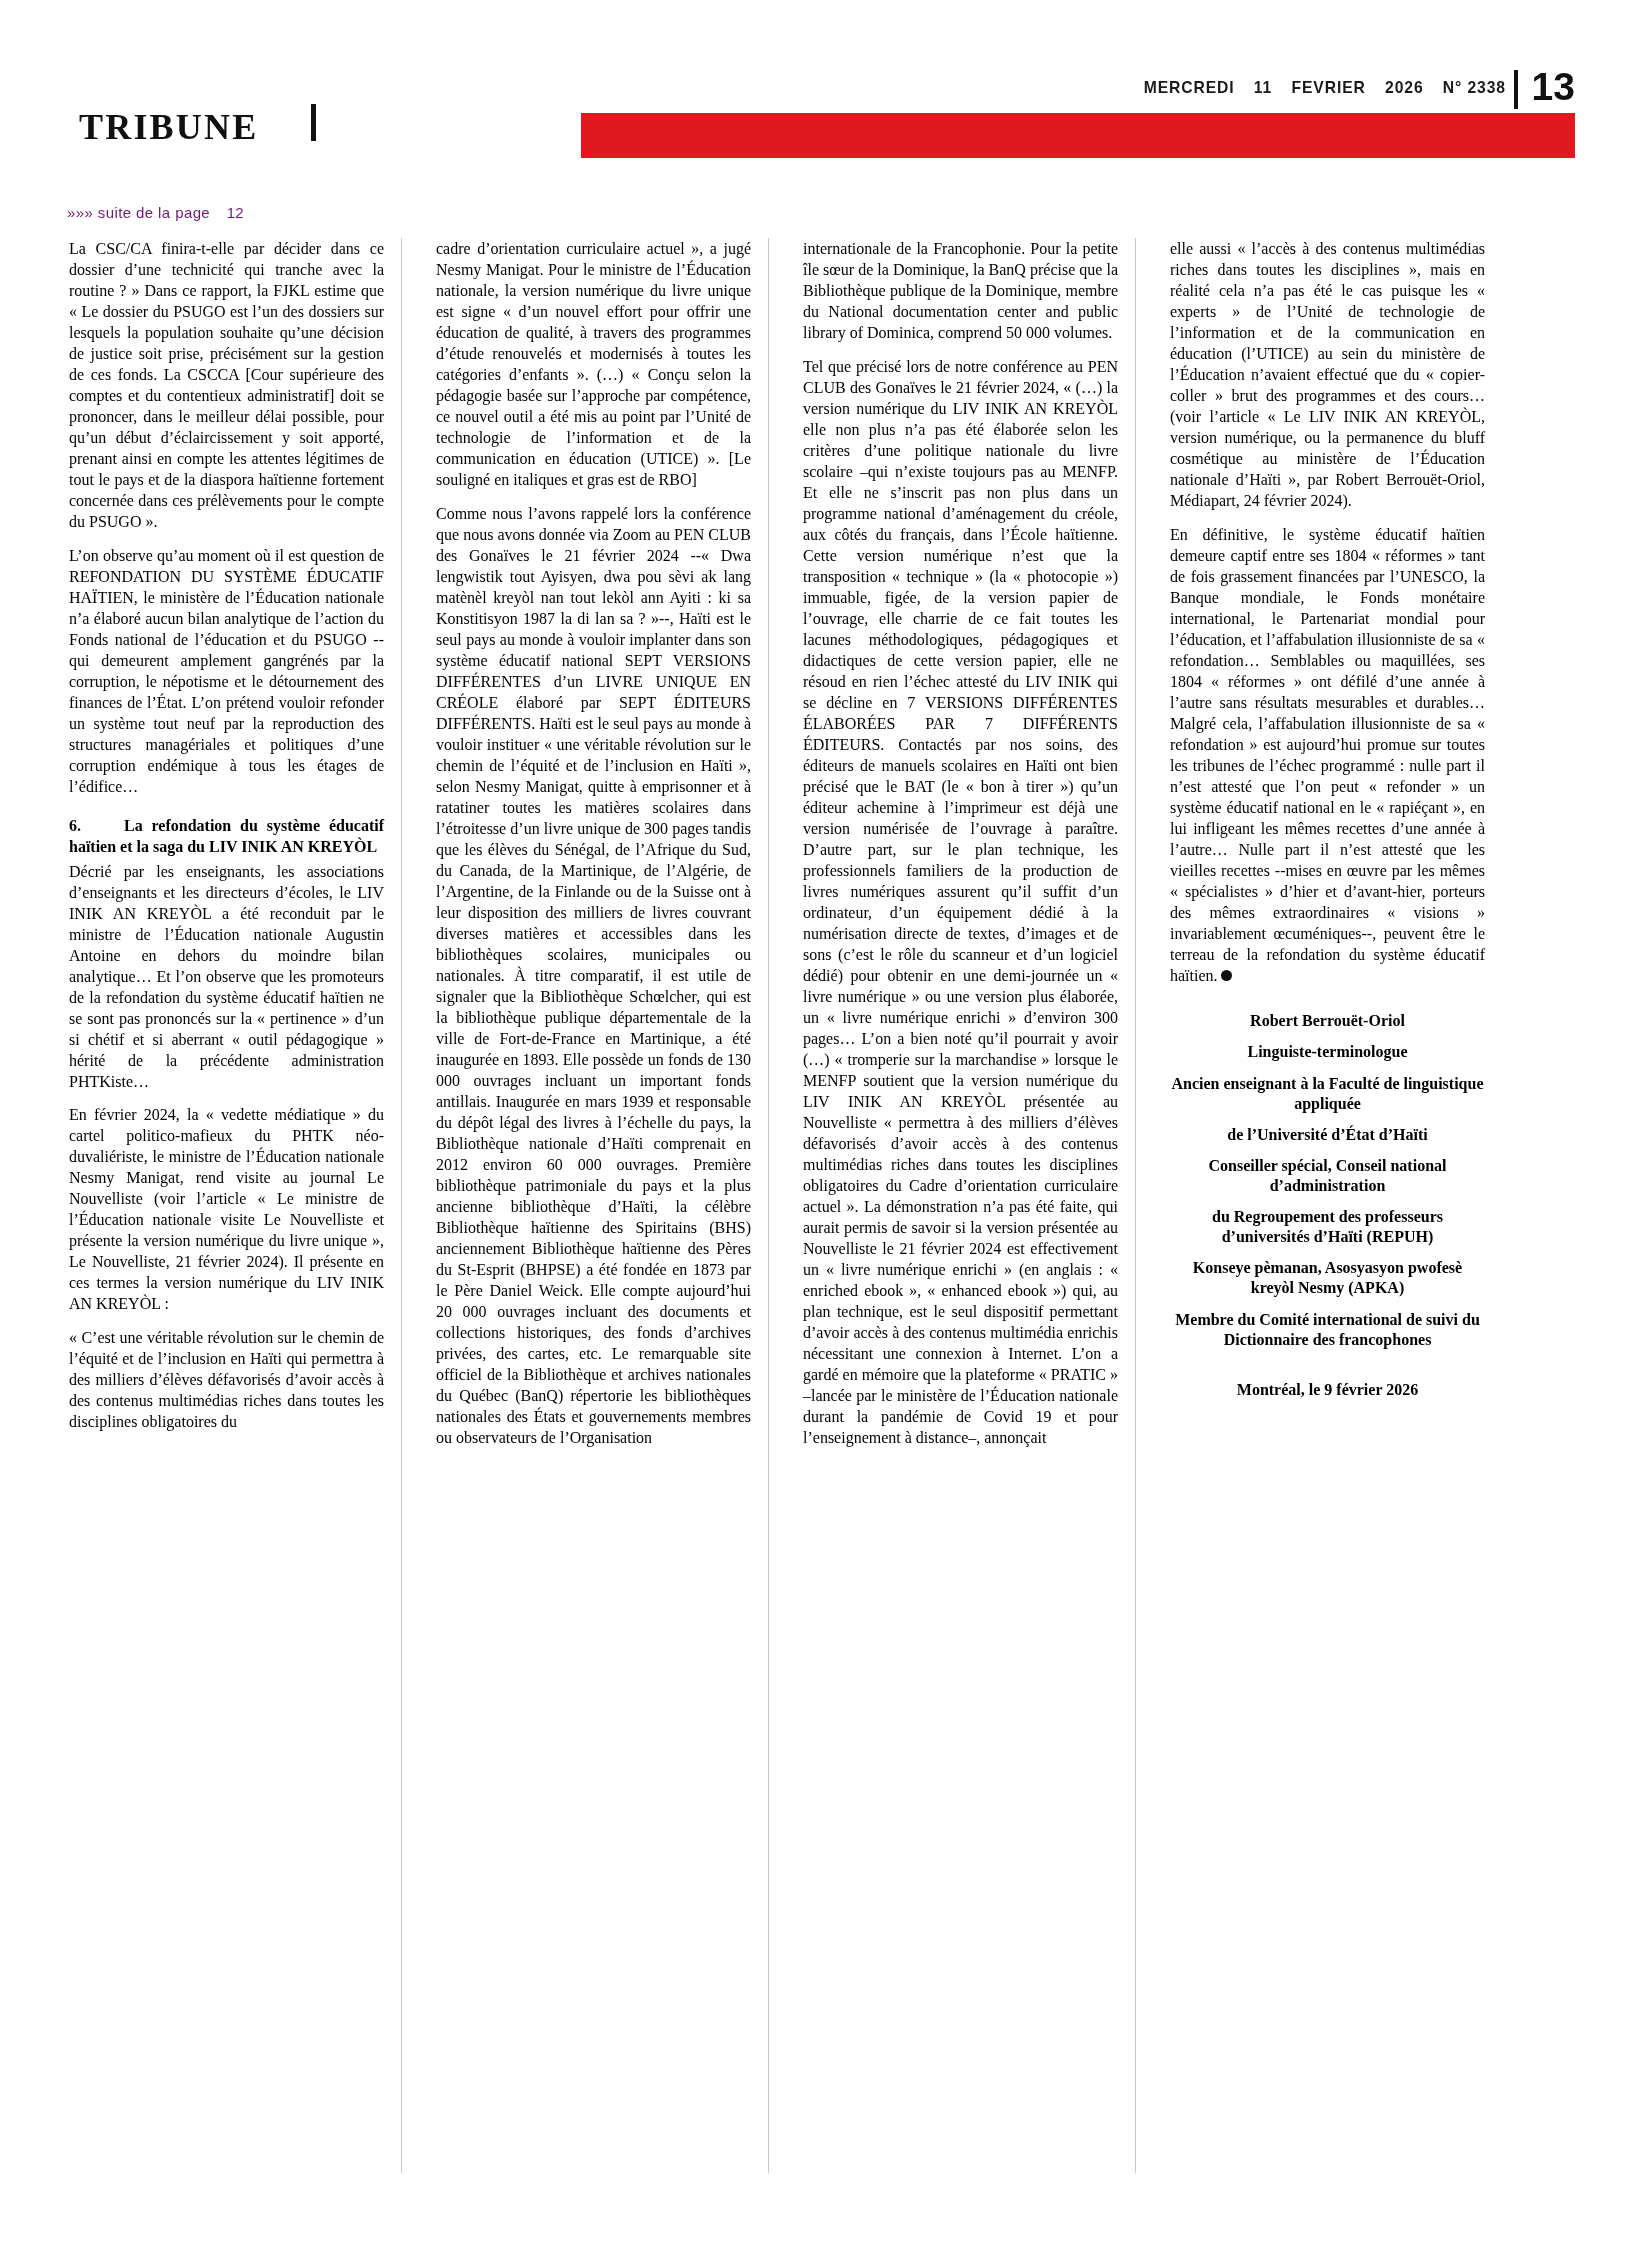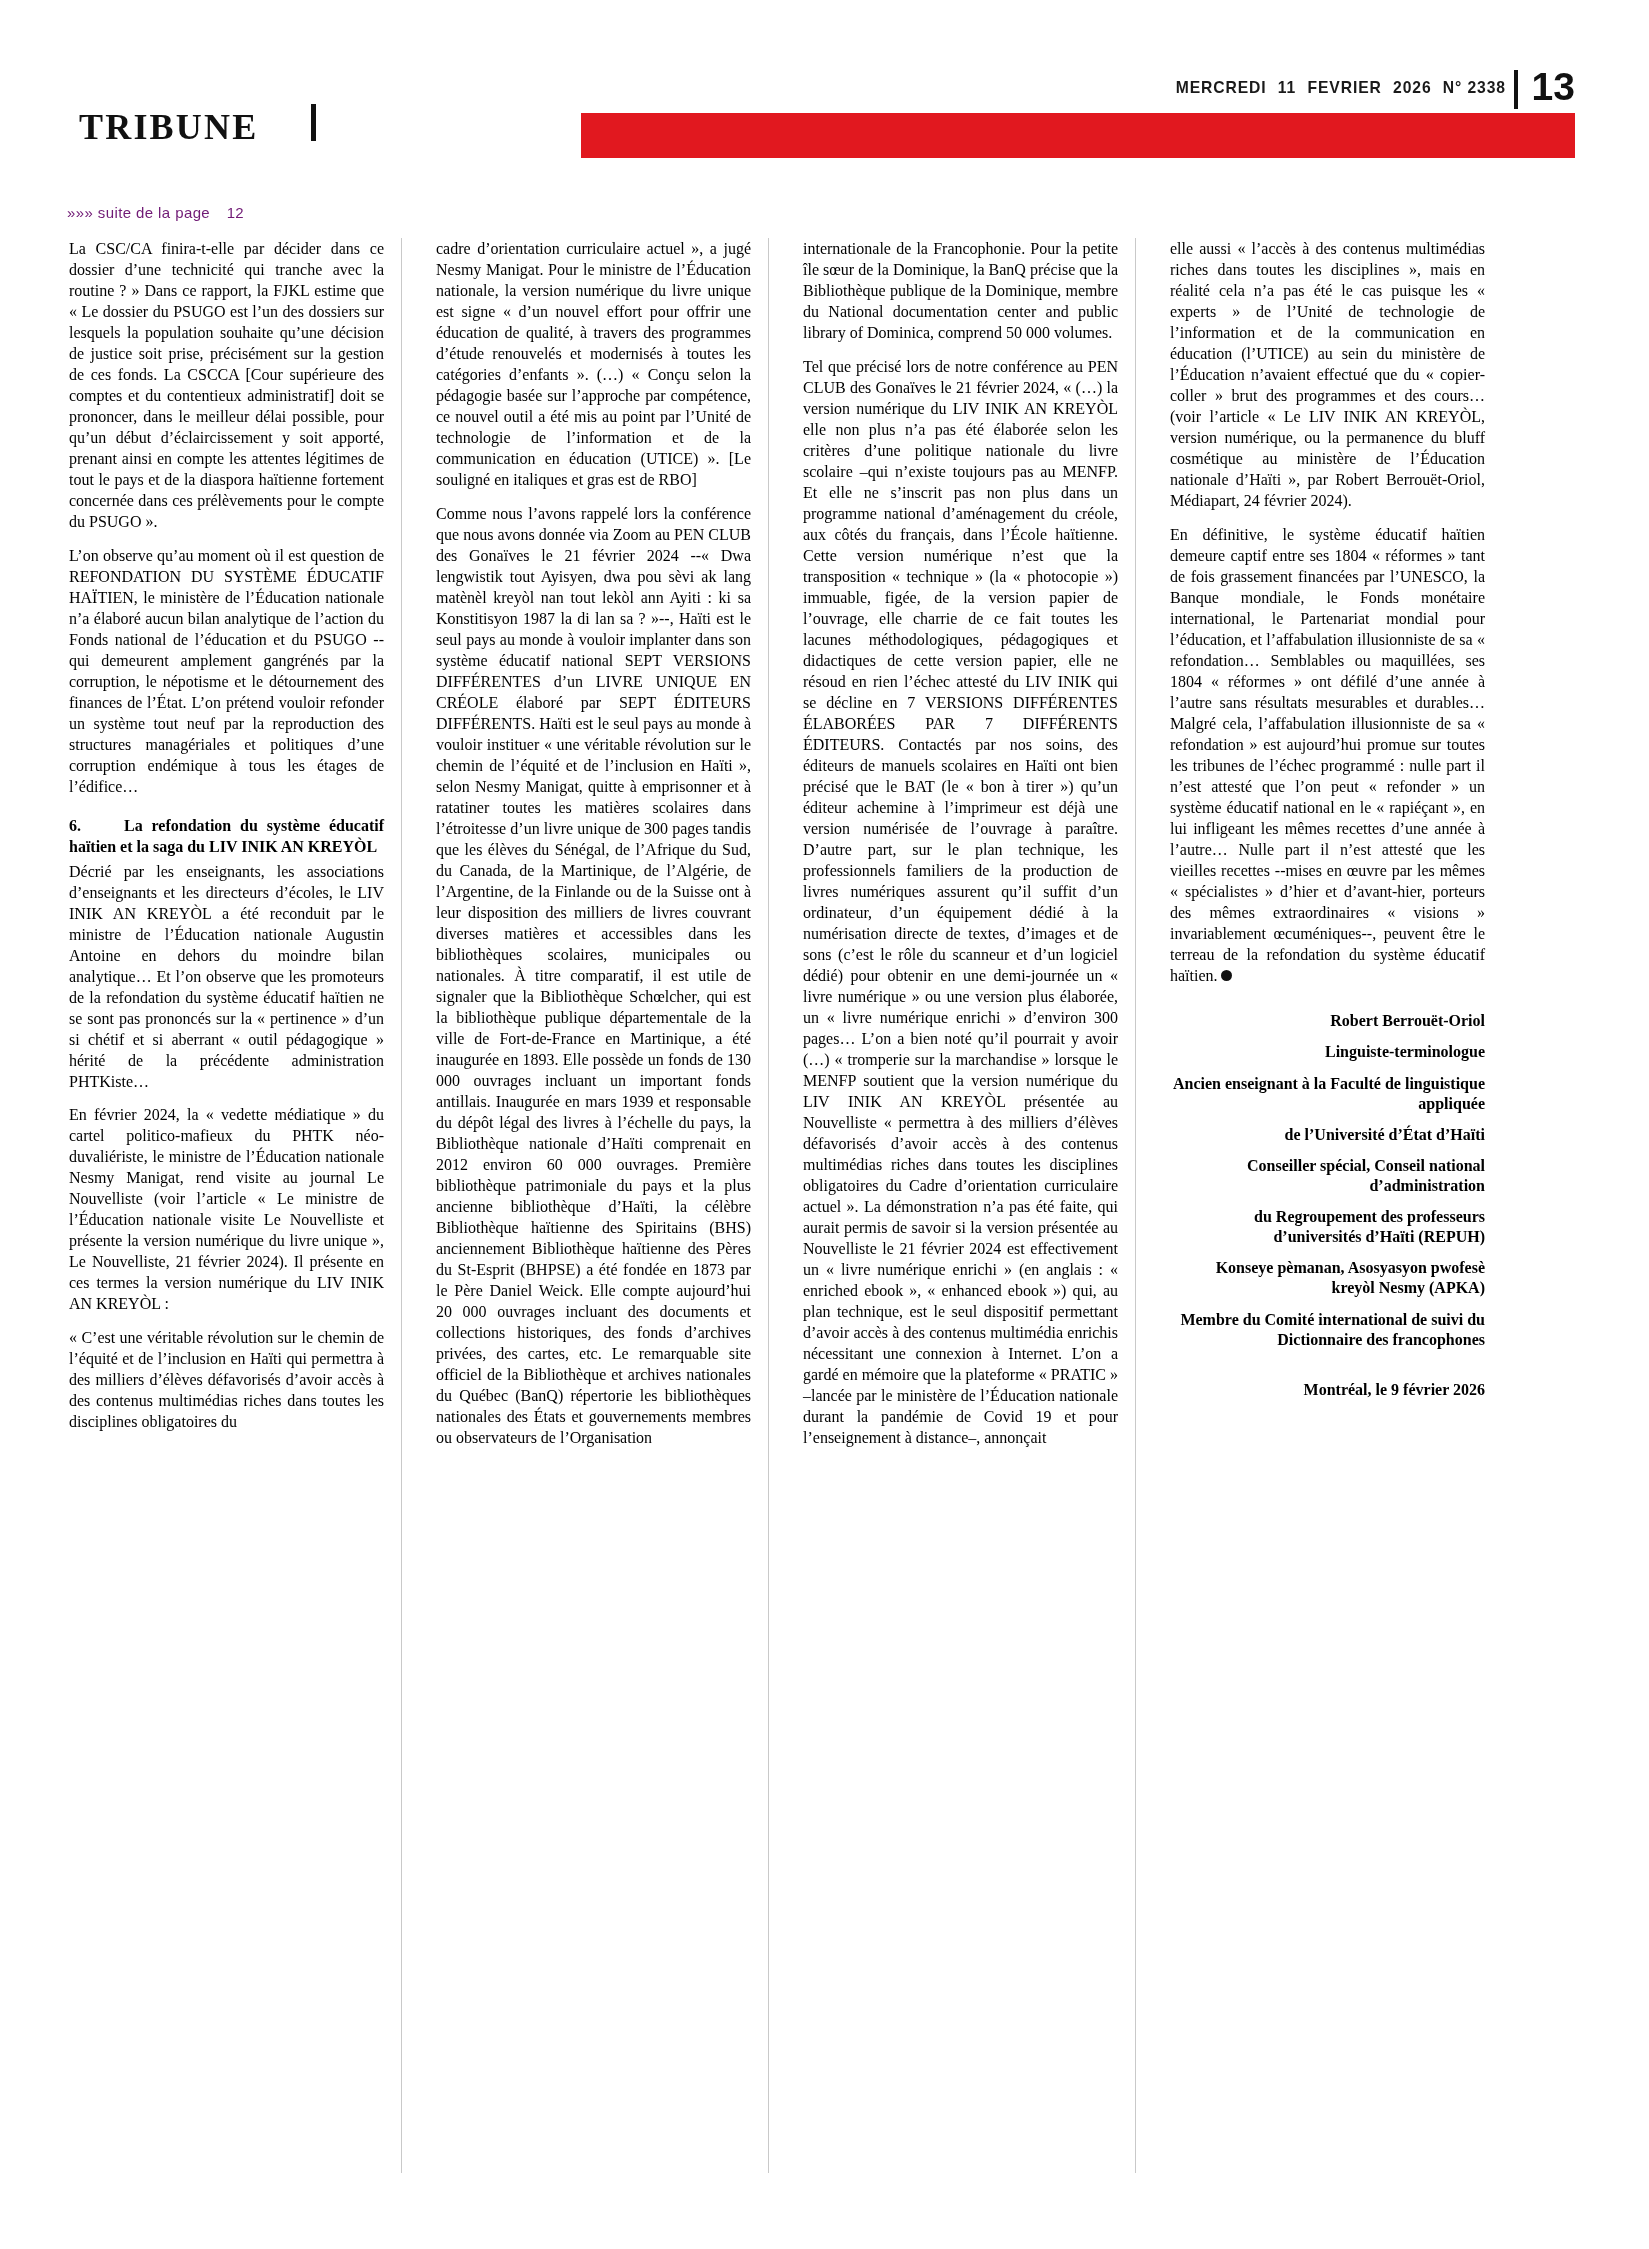--- a/index.html
+++ b/index.html
@@ -34,21 +34,21 @@
     position: absolute;
     top: 12px;
     right: 69px;
     font-family: "Liberation Sans", sans-serif;
     font-weight: bold;
     font-size: 15.7px;
     letter-spacing: 0.9px;
     color: #1a1a1a;
     white-space: nowrap;
   }
-  .masthead-dateline span { margin-left: 6px; }
+  .masthead-dateline span { margin-left: 14px; }
   .masthead-dateline span:first-child { margin-left: 16px; padding-left: 44px; }
   .masthead-pagenum {
     position: absolute;
     top: 0px;
     right: 0px;
     font-family: "Liberation Sans", sans-serif;
     font-weight: bold;
     font-size: 39px;
     color: #111111;
     line-height: 1;
@@ -155,21 +155,21 @@
     width: 55px;
   }
 
   .signature {
     margin-top: 25.5px;
   }
   .signature p {
     font-weight: bold;
     margin: 0 0 11.2px 0;
     line-height: 20px;
-    text-align: right;
+    text-align: center;
   }
   .signature p.gap { margin-top: 30px; font-weight: bold; }
 
   .endmark {
     display: inline-block;
     width: 11.2px;
     height: 11.2px;
     background: #111;
     border-radius: 50%;
     vertical-align: -0.7px;

